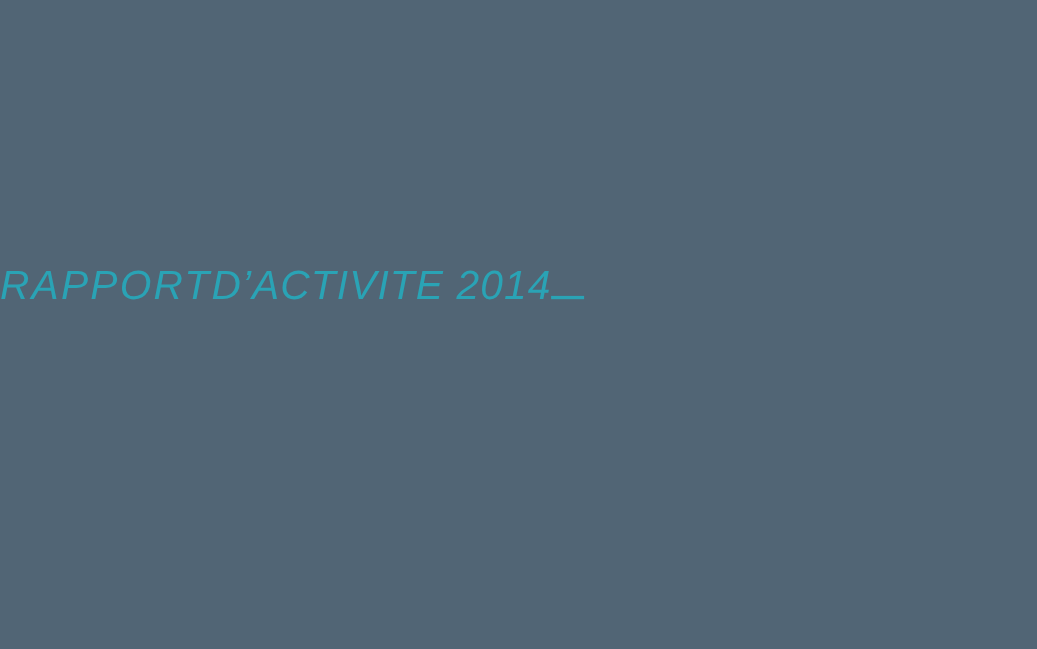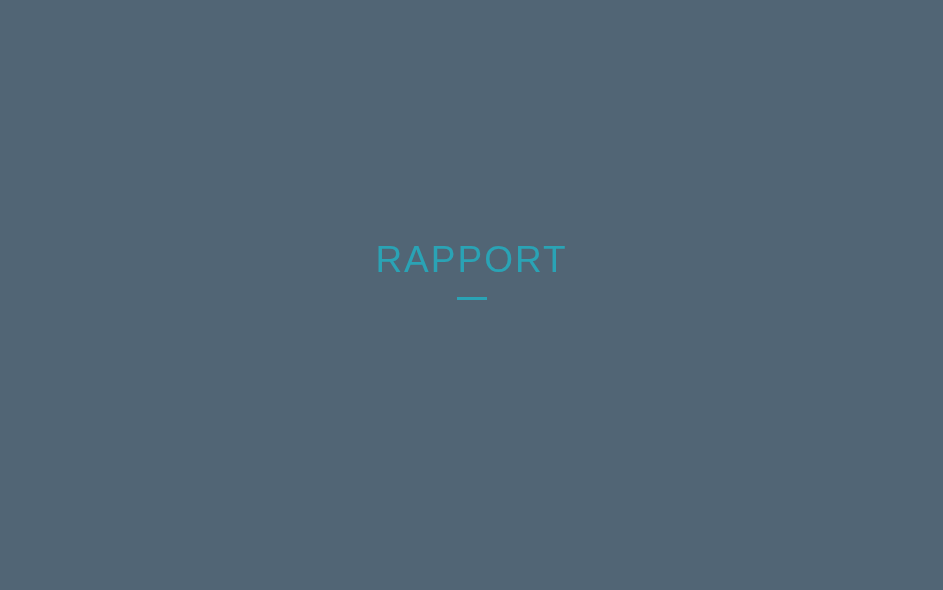--- a/index.html
+++ b/index.html
@@ -23,23 +23,23 @@
     box-sizing: border-box;
   }
 
   
   #title-block {
     position: absolute;
     left: 0;
     right: 0;
     top: 243px;
     display: flex;
-    flex-direction: column;
     align-items: center;
     justify-content: flex-start;
+    font-style: italic;
   }
 
   .title-line {
     display: block;
     text-align: center;
     color: #2aa3b5;
     font-family: "Liberation Sans", sans-serif;
     font-size: 37px;
     font-weight: 300;
     line-height: 34px;
@@ -69,18 +69,19 @@
 </style>
 </head>
 <body>
 
 <div id="cover-slide">
 
   <div id="title-block">
 
     <span class="title-line" id="title-line-1">RAPPORT</span>
 
+    <span class="title-line" id="title-line-2">D’ACTIVITE 2014</span>
 
     <div id="title-divider"></div>
 
   </div>
 
 </div>
 
 </body></html>

